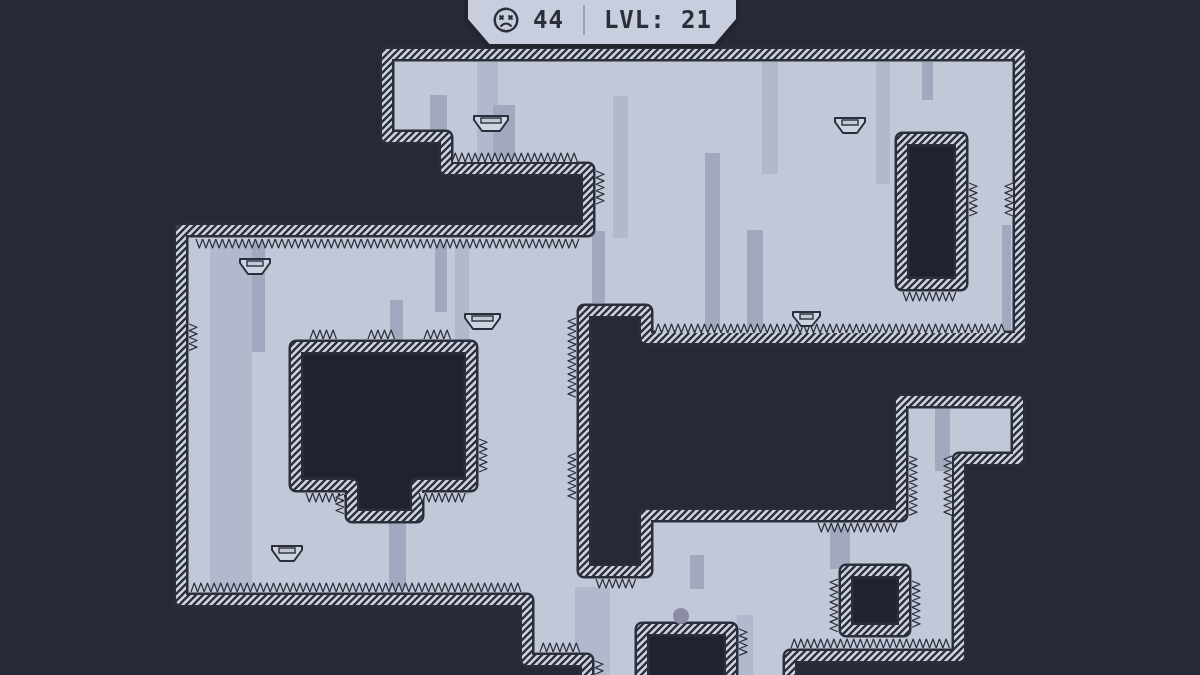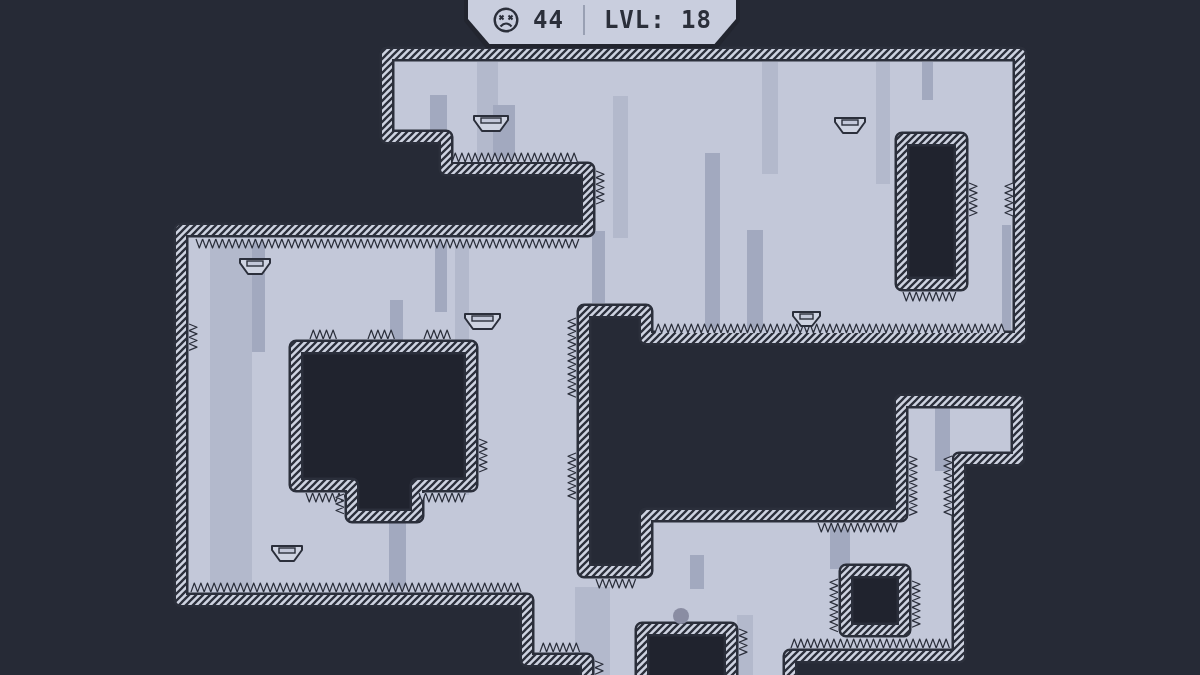--- a/index.html
+++ b/index.html
@@ -115,16 +115,16 @@
   <div class="hud">
     <div class="hud-in">
       <svg class="face" viewBox="0 0 28 28">
         <circle cx="14" cy="14" r="11.3" fill="none" stroke="#2b2f3a" stroke-width="2.4"></circle>
         <path d="M7.5,9.5 l4,4 M11.5,9.5 l-4,4" stroke="#2b2f3a" stroke-width="2" fill="none"></path>
         <path d="M16.5,9.5 l4,4 M20.5,9.5 l-4,4" stroke="#2b2f3a" stroke-width="2" fill="none"></path>
         <path d="M8.5,20.5 Q14,14.5 19.5,20.5" stroke="#2b2f3a" stroke-width="2.2" fill="none"></path>
       </svg>
       <span class="deaths">44</span>
       <span class="vdiv"></span>
-      <span class="lvltext">LVL: 18</span>
+      <span class="lvltext">LVL: 21</span>
     </div>
   </div>
 </div>
 
 </body></html>

